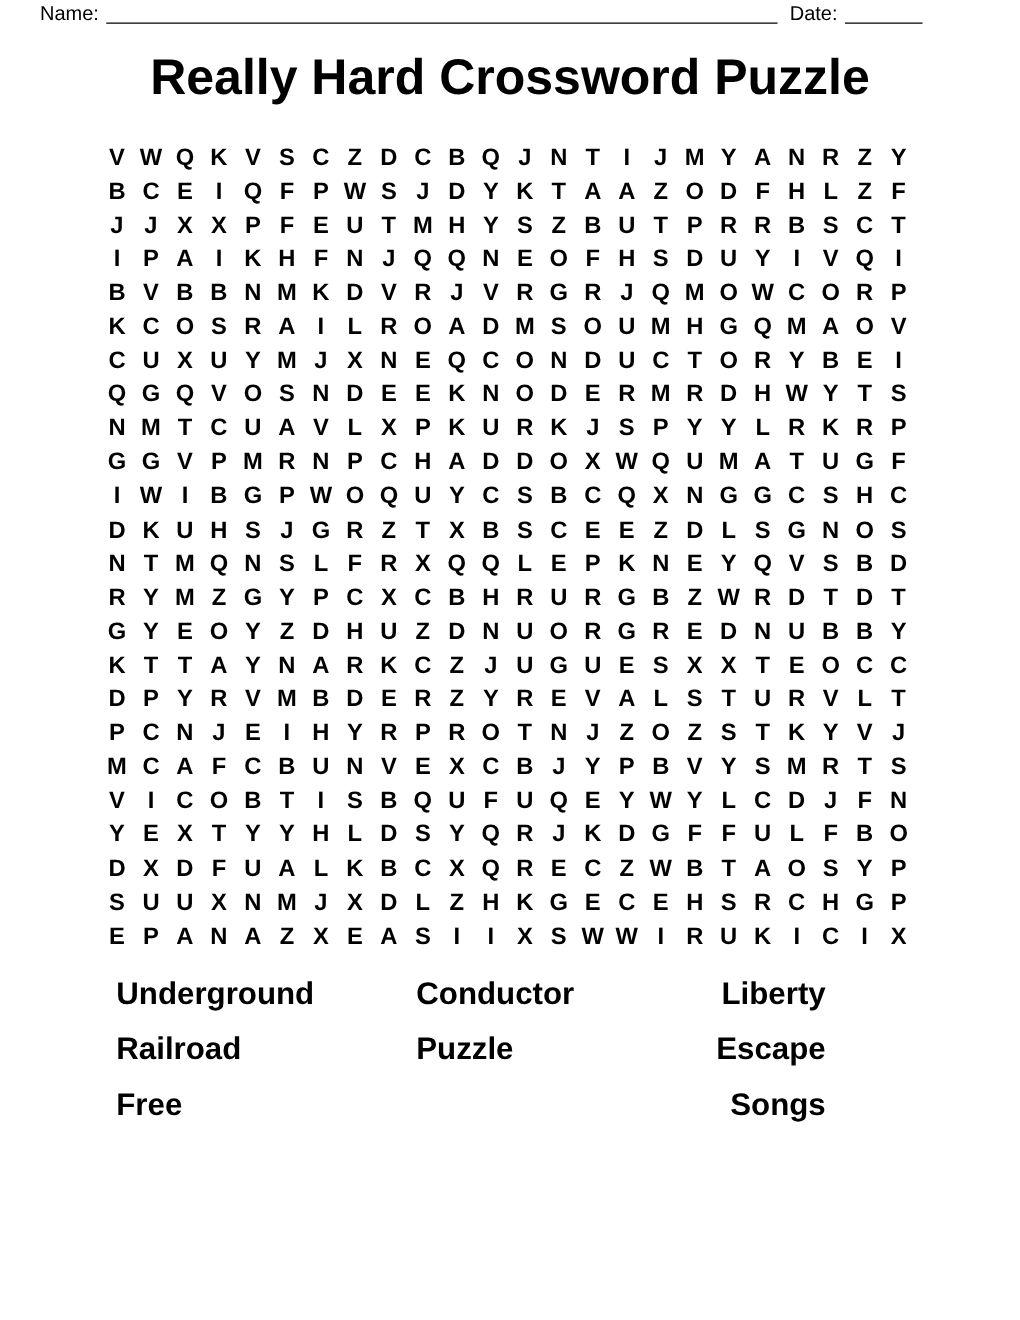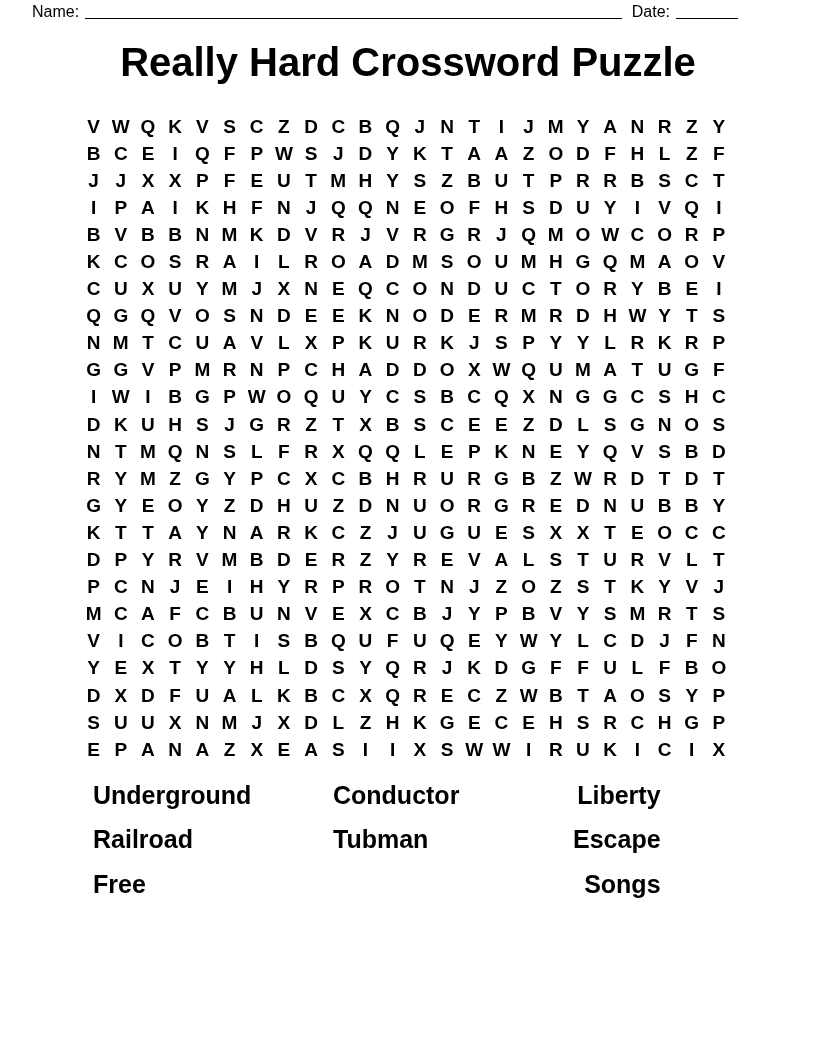--- a/index.html
+++ b/index.html
@@ -638,20 +638,20 @@
   </div>
 
 <div class="words">
   <div class="wcol wcol-1">
     <div class="word">Underground</div>
     <div class="word">Railroad</div>
     <div class="word">Free</div>
   </div>
   <div class="wcol wcol-2">
     <div class="word">Conductor</div>
-    <div class="word">Tubman</div>
+    <div class="word">Puzzle</div>
   </div>
   <div class="wcol wcol-3">
     <div class="word">Liberty</div>
     <div class="word">Escape</div>
     <div class="word">Songs</div>
   </div>
 </div>
 
 </body></html>

